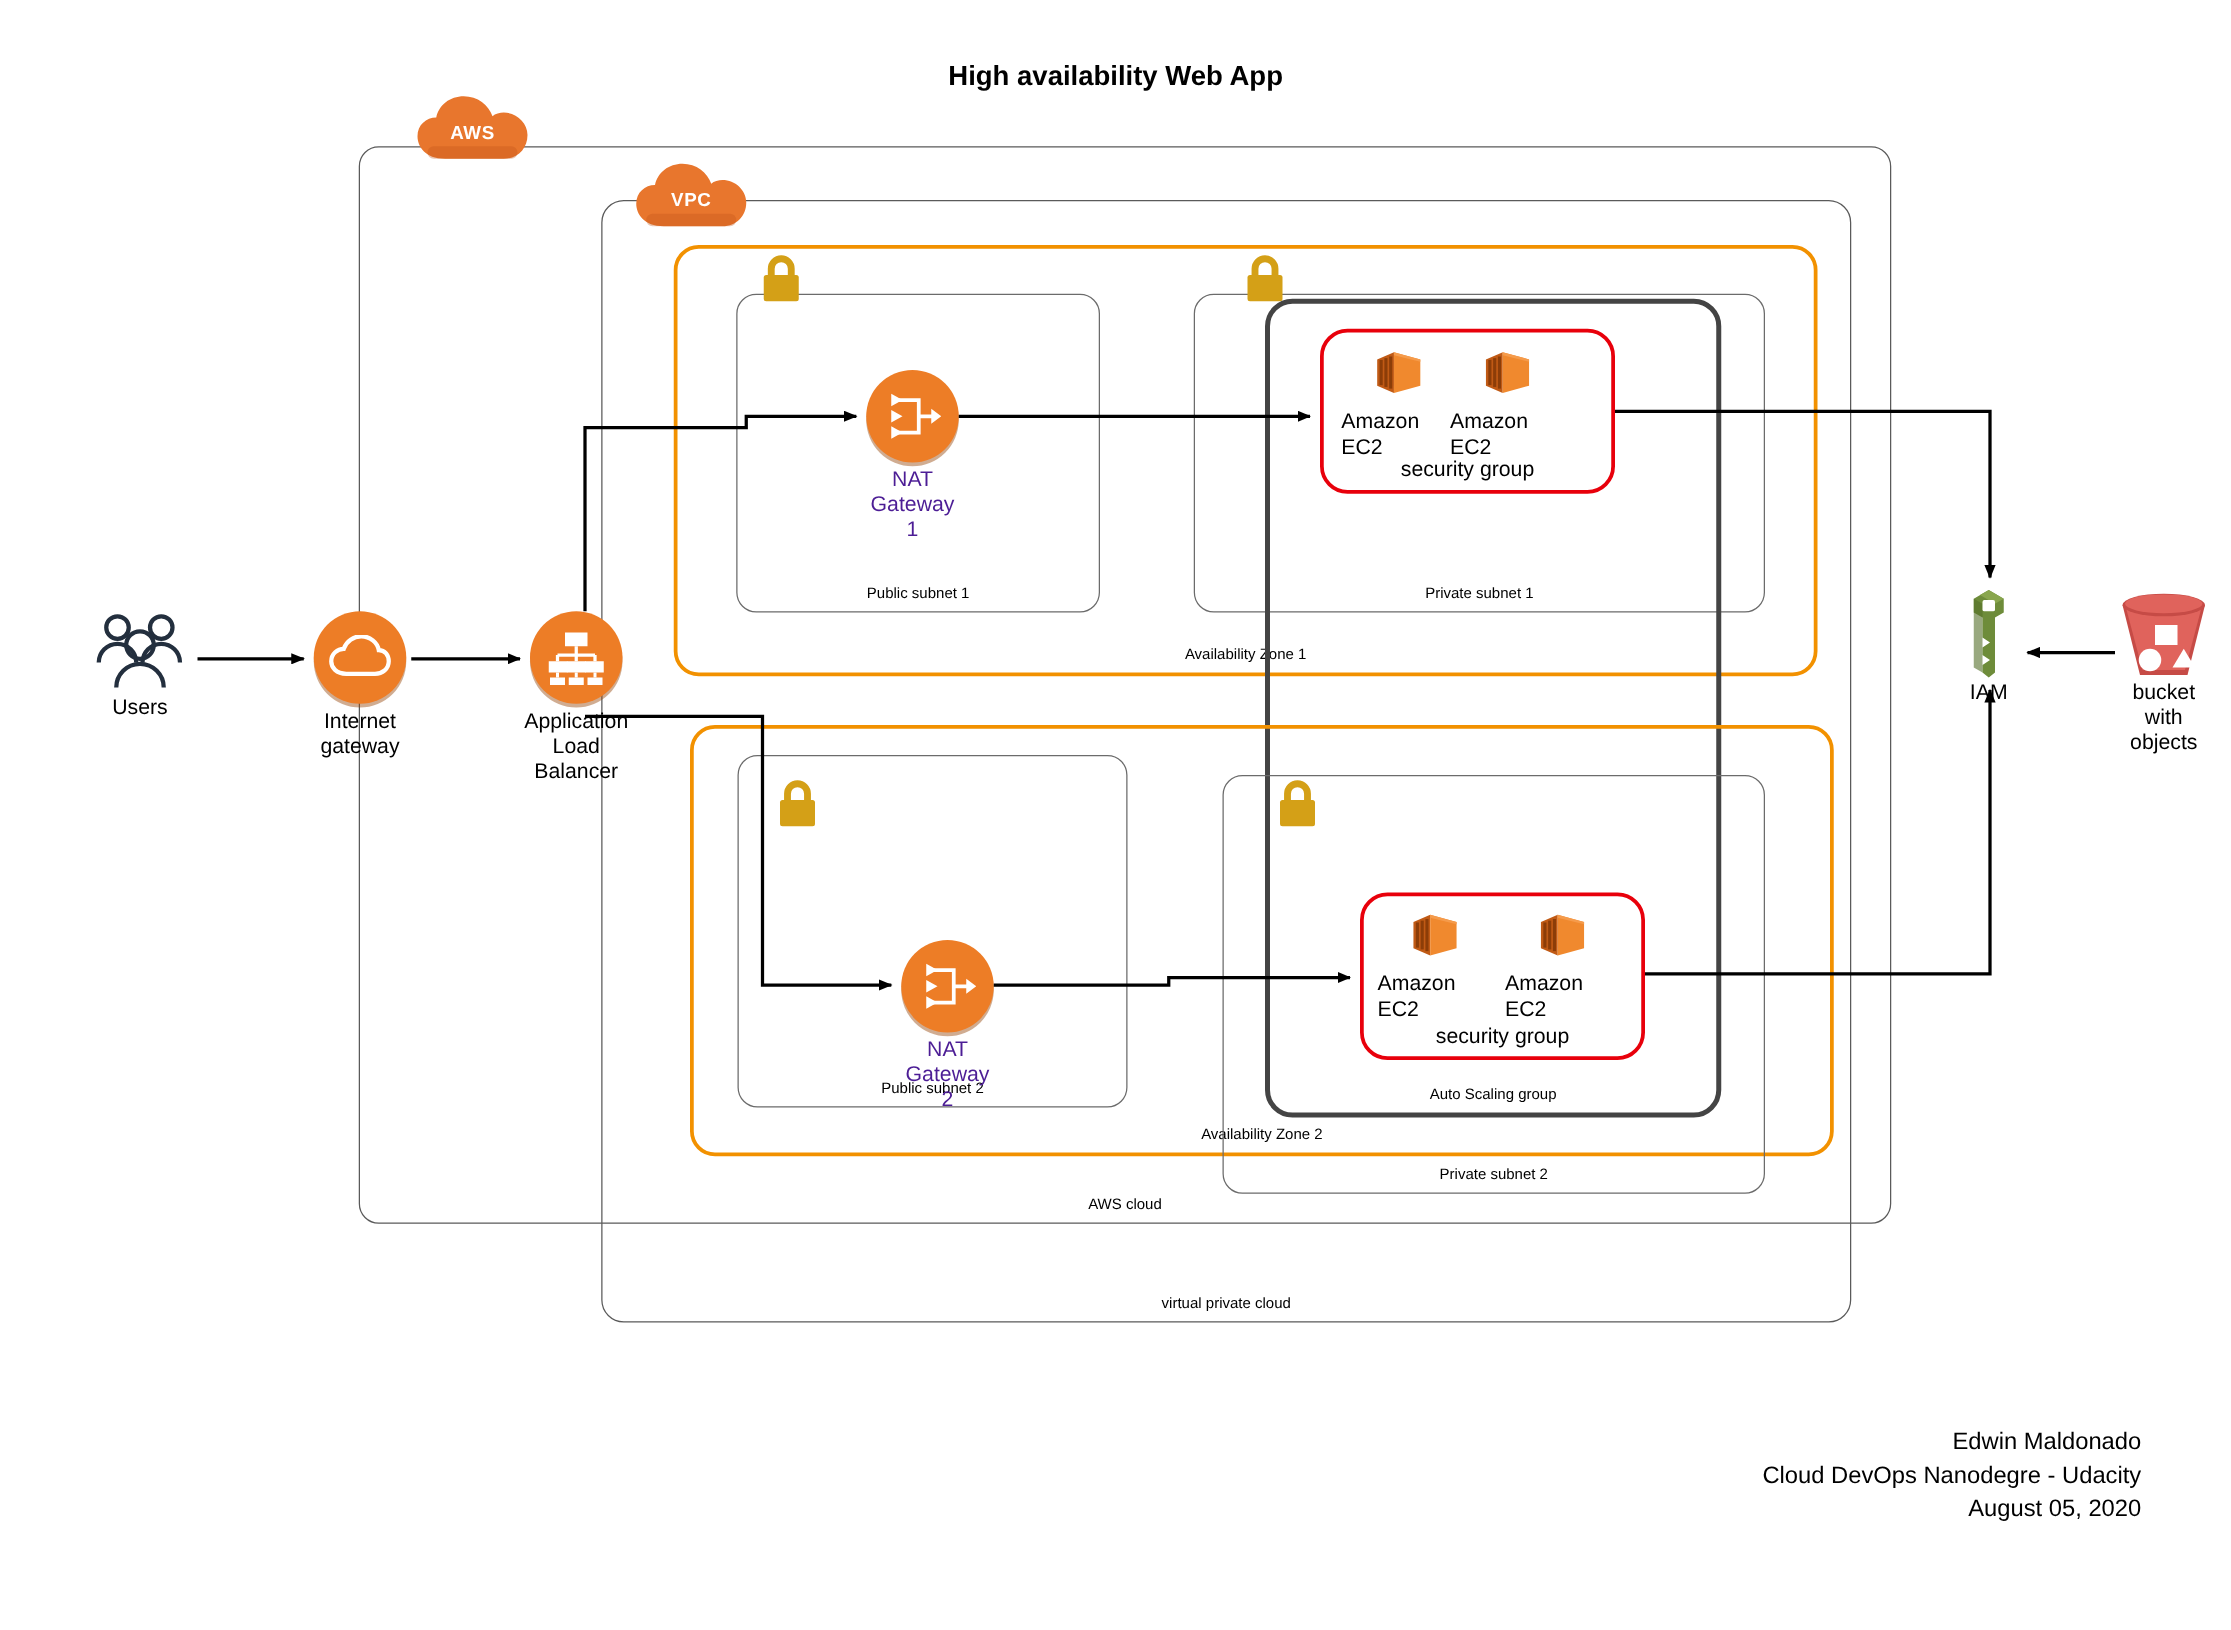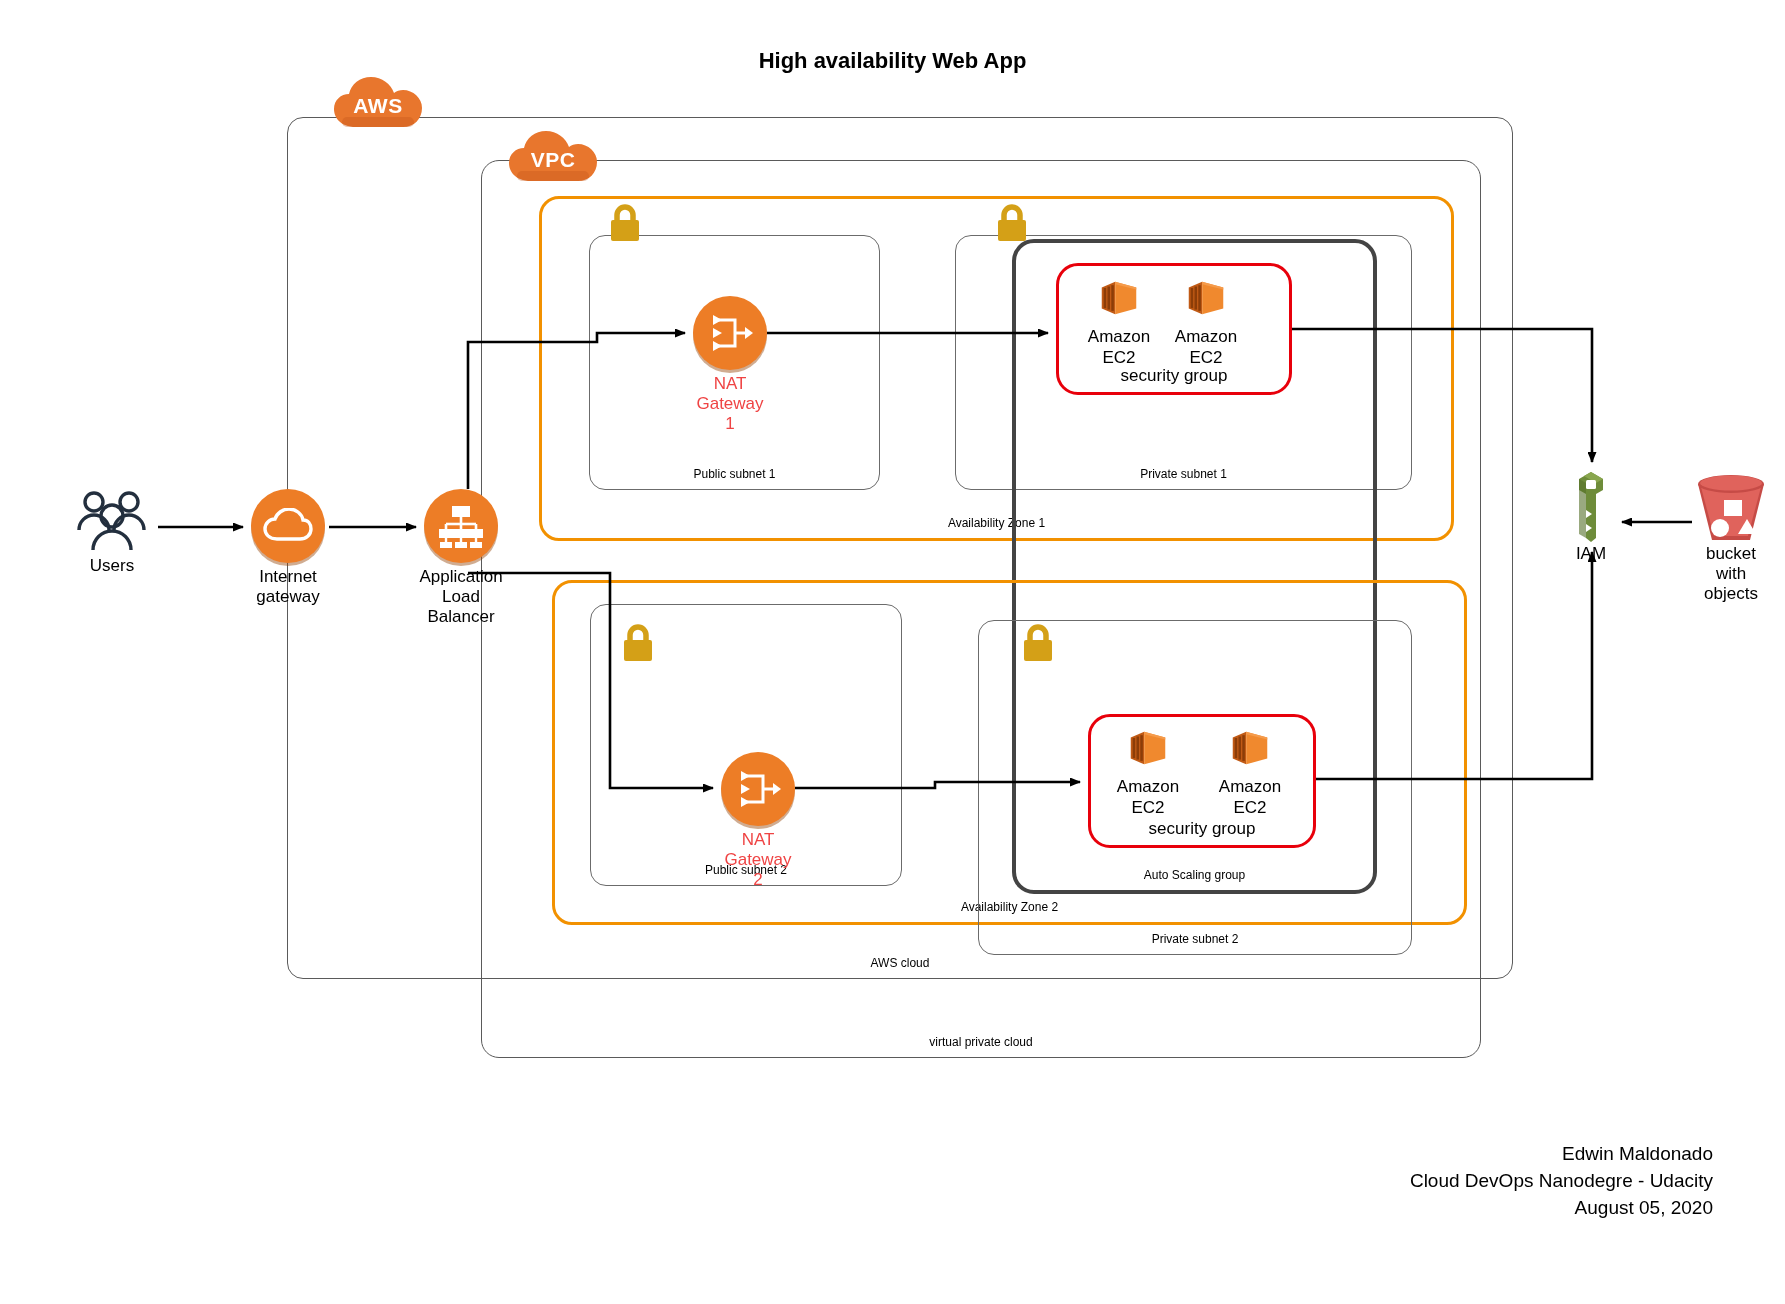--- a/index.html
+++ b/index.html
@@ -57,21 +57,21 @@
   .cloud-badge {
     width: 96px; height: 58px;
   }
   .cloud-badge svg { display:block; }
   .cloud-badge .cb-text {
     position: absolute;
     left: 0; top: 0; width: 100%; height: 100%;
     display: flex; align-items: center; justify-content: center;
     color: #ffffff;
     font-weight: bold;
-    font-size: 21px;
+    font-size: 15px;
     padding-top: 8px;
     box-sizing: border-box;
     letter-spacing: 0.5px;
   }
 
   
   .node-circle {
     width: 74px; height: 74px;
     border-radius: 50%;
     background: #ED7D26;
@@ -80,31 +80,31 @@
   }
   .node-label {
     position: absolute;
     top: 78px;
     left: 50%;
     transform: translateX(-50%);
     text-align: center;
     font-size: 17px;
     line-height: 20px;
     white-space: pre-line;
-    color: #ef4444;
+    color: #4c1d95;
   }
 
   
   .lock-icon { width: 34px; height: 40px; }
 
   
   .ec2 { width: 92px; }
   .ec2 .ec2-glyph { width: 46px; height: 46px; margin: 0 auto; display:block; }
   .ec2 .ec2-text {
-    text-align: center;
+    text-align: left;
     font-size: 17px;
     line-height: 21px;
     margin-top: 4px;
     white-space: pre-line;
   }
 
   
   .users-icon { width: 80px; height: 62px; }
   .iam-icon   { width: 42px; height: 74px; }
   .bucket-icon{ width: 78px; height: 74px; }

